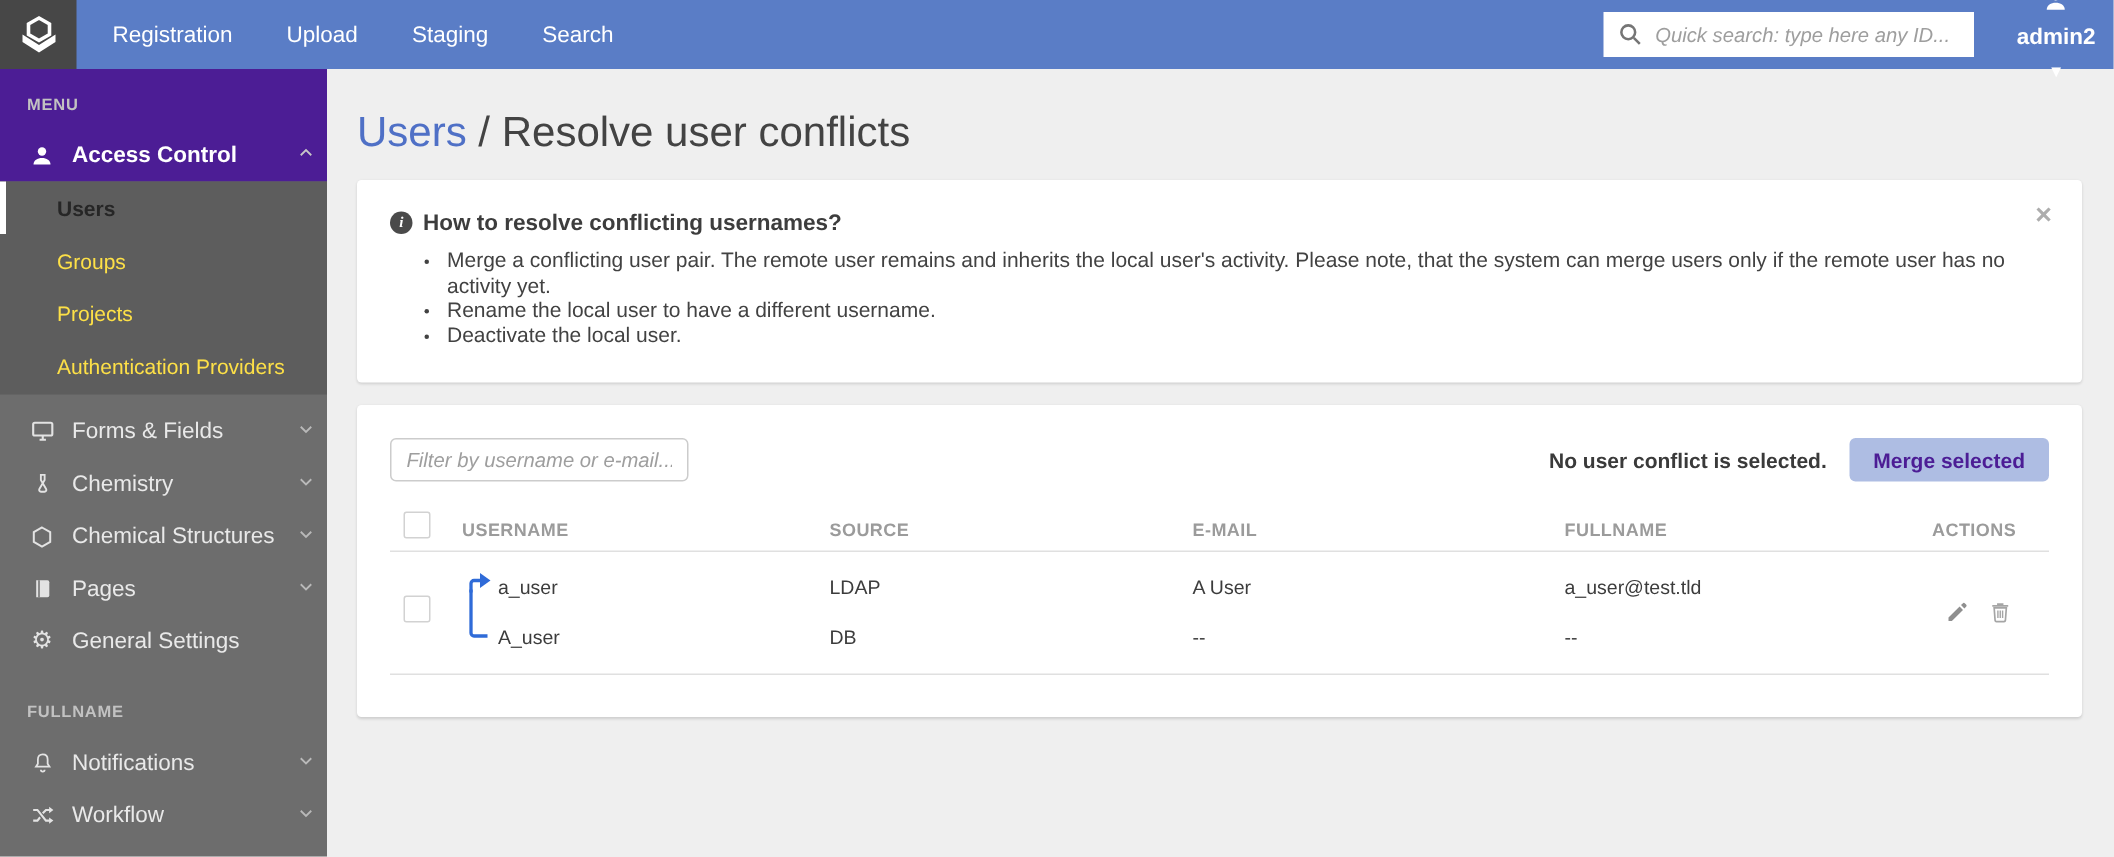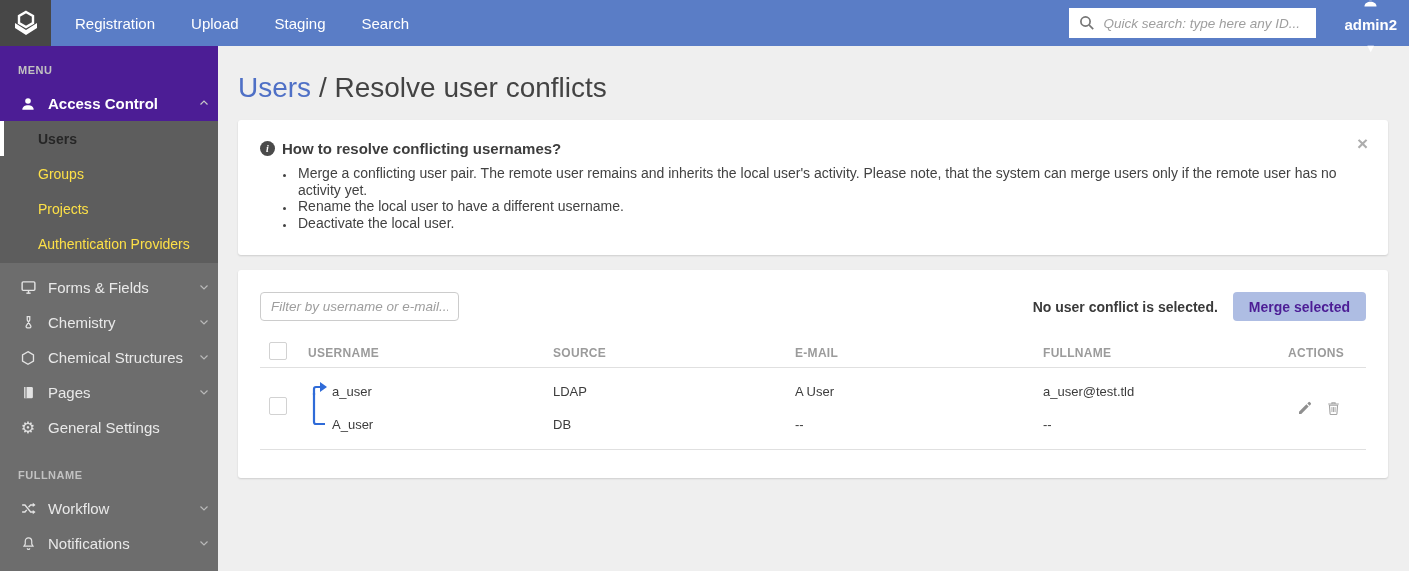--- a/index.html
+++ b/index.html
@@ -205,38 +205,38 @@
   <div class="side-item">
     <span class="s-icon">
         <span class="gear-glyph">⚙</span>
       </span>
     <span>General Settings</span>
   </div>
 
   <div class="side-label" style="padding-top:24px;">FULLNAME</div>
   <div class="side-item">
     <span class="s-icon">
+      <svg width="15" height="15" viewBox="0 0 24 24">
+          <path d="M12 3 c-3.2 0-5.2 2.2-5.2 5.4 V13 l-2 3.2 h14.4 L17.2 13 V8.4 C17.2 5.2 15.2 3 12 3 z" fill="none" stroke="#e3e3e3" stroke-width="1.9"></path>
+          <path d="M10 19.5 a2 2 0 0 0 4 0" fill="none" stroke="#e3e3e3" stroke-width="1.9"></path>
+        </svg>
+    </span>
+    <span>Notifications</span>
+    <span class="chev"><svg width="12" height="12" viewBox="0 0 24 24">
+          <polyline points="5,9 12,16 19,9" fill="none" stroke="#b9b9b9" stroke-width="2.4"></polyline>
+        </svg></span>
+  </div>
+  <div class="side-item">
+    <span class="s-icon">
       <svg width="17" height="17" viewBox="0 0 24 24">
           <path d="M3 7 h4 l8 10 h4 M3 17 h4 l2.5-3.1 M12 10.1 L15 7 h4" fill="none" stroke="#e3e3e3" stroke-width="2"></path>
           <path d="M18 4 l4 3 -4 3 z M18 14 l4 3 -4 3 z" fill="#e3e3e3"></path>
         </svg>
     </span>
     <span>Workflow</span>
-    <span class="chev"><svg width="12" height="12" viewBox="0 0 24 24">
-          <polyline points="5,9 12,16 19,9" fill="none" stroke="#b9b9b9" stroke-width="2.4"></polyline>
-        </svg></span>
-  </div>
-  <div class="side-item">
-    <span class="s-icon">
-      <svg width="15" height="15" viewBox="0 0 24 24">
-          <path d="M12 3 c-3.2 0-5.2 2.2-5.2 5.4 V13 l-2 3.2 h14.4 L17.2 13 V8.4 C17.2 5.2 15.2 3 12 3 z" fill="none" stroke="#e3e3e3" stroke-width="1.9"></path>
-          <path d="M10 19.5 a2 2 0 0 0 4 0" fill="none" stroke="#e3e3e3" stroke-width="1.9"></path>
-        </svg>
-    </span>
-    <span>Notifications</span>
     <span class="chev"><svg width="12" height="12" viewBox="0 0 24 24">
           <polyline points="5,9 12,16 19,9" fill="none" stroke="#b9b9b9" stroke-width="2.4"></polyline>
         </svg></span>
   </div>
   <div class="side-item">
 
     <span>Integration</span>
     <span class="chev"></span>
   </div>
 </div>

